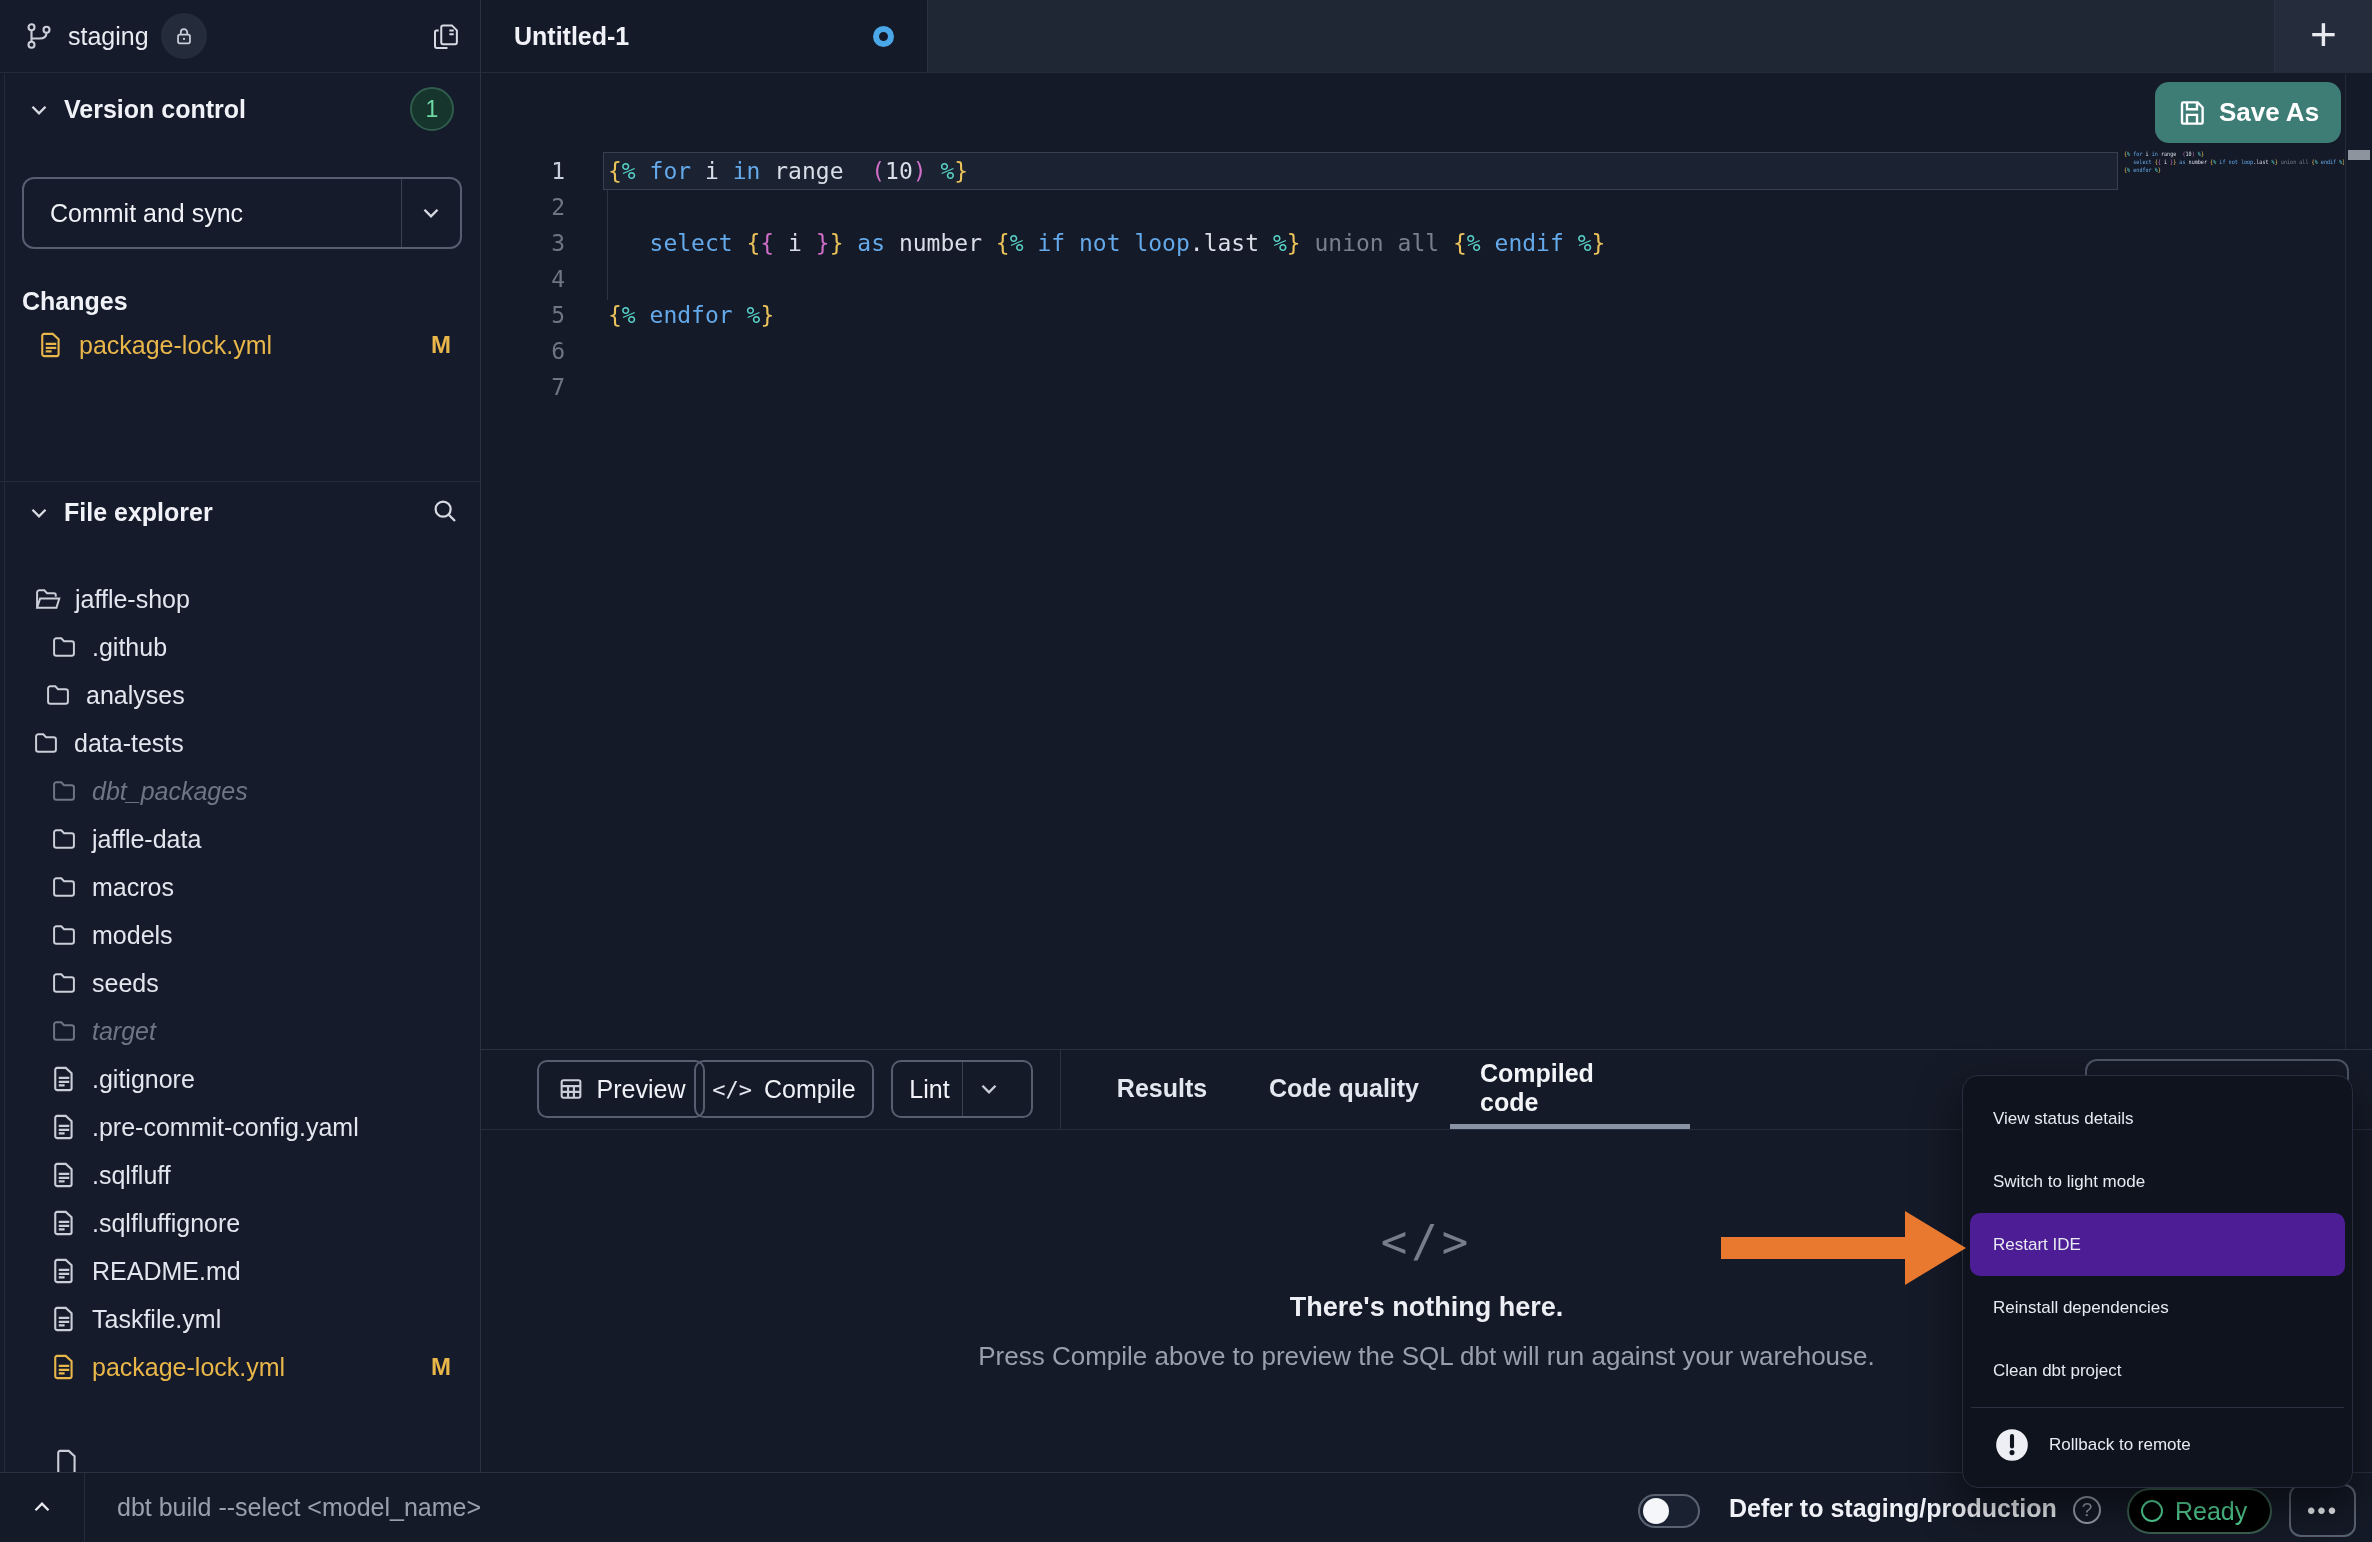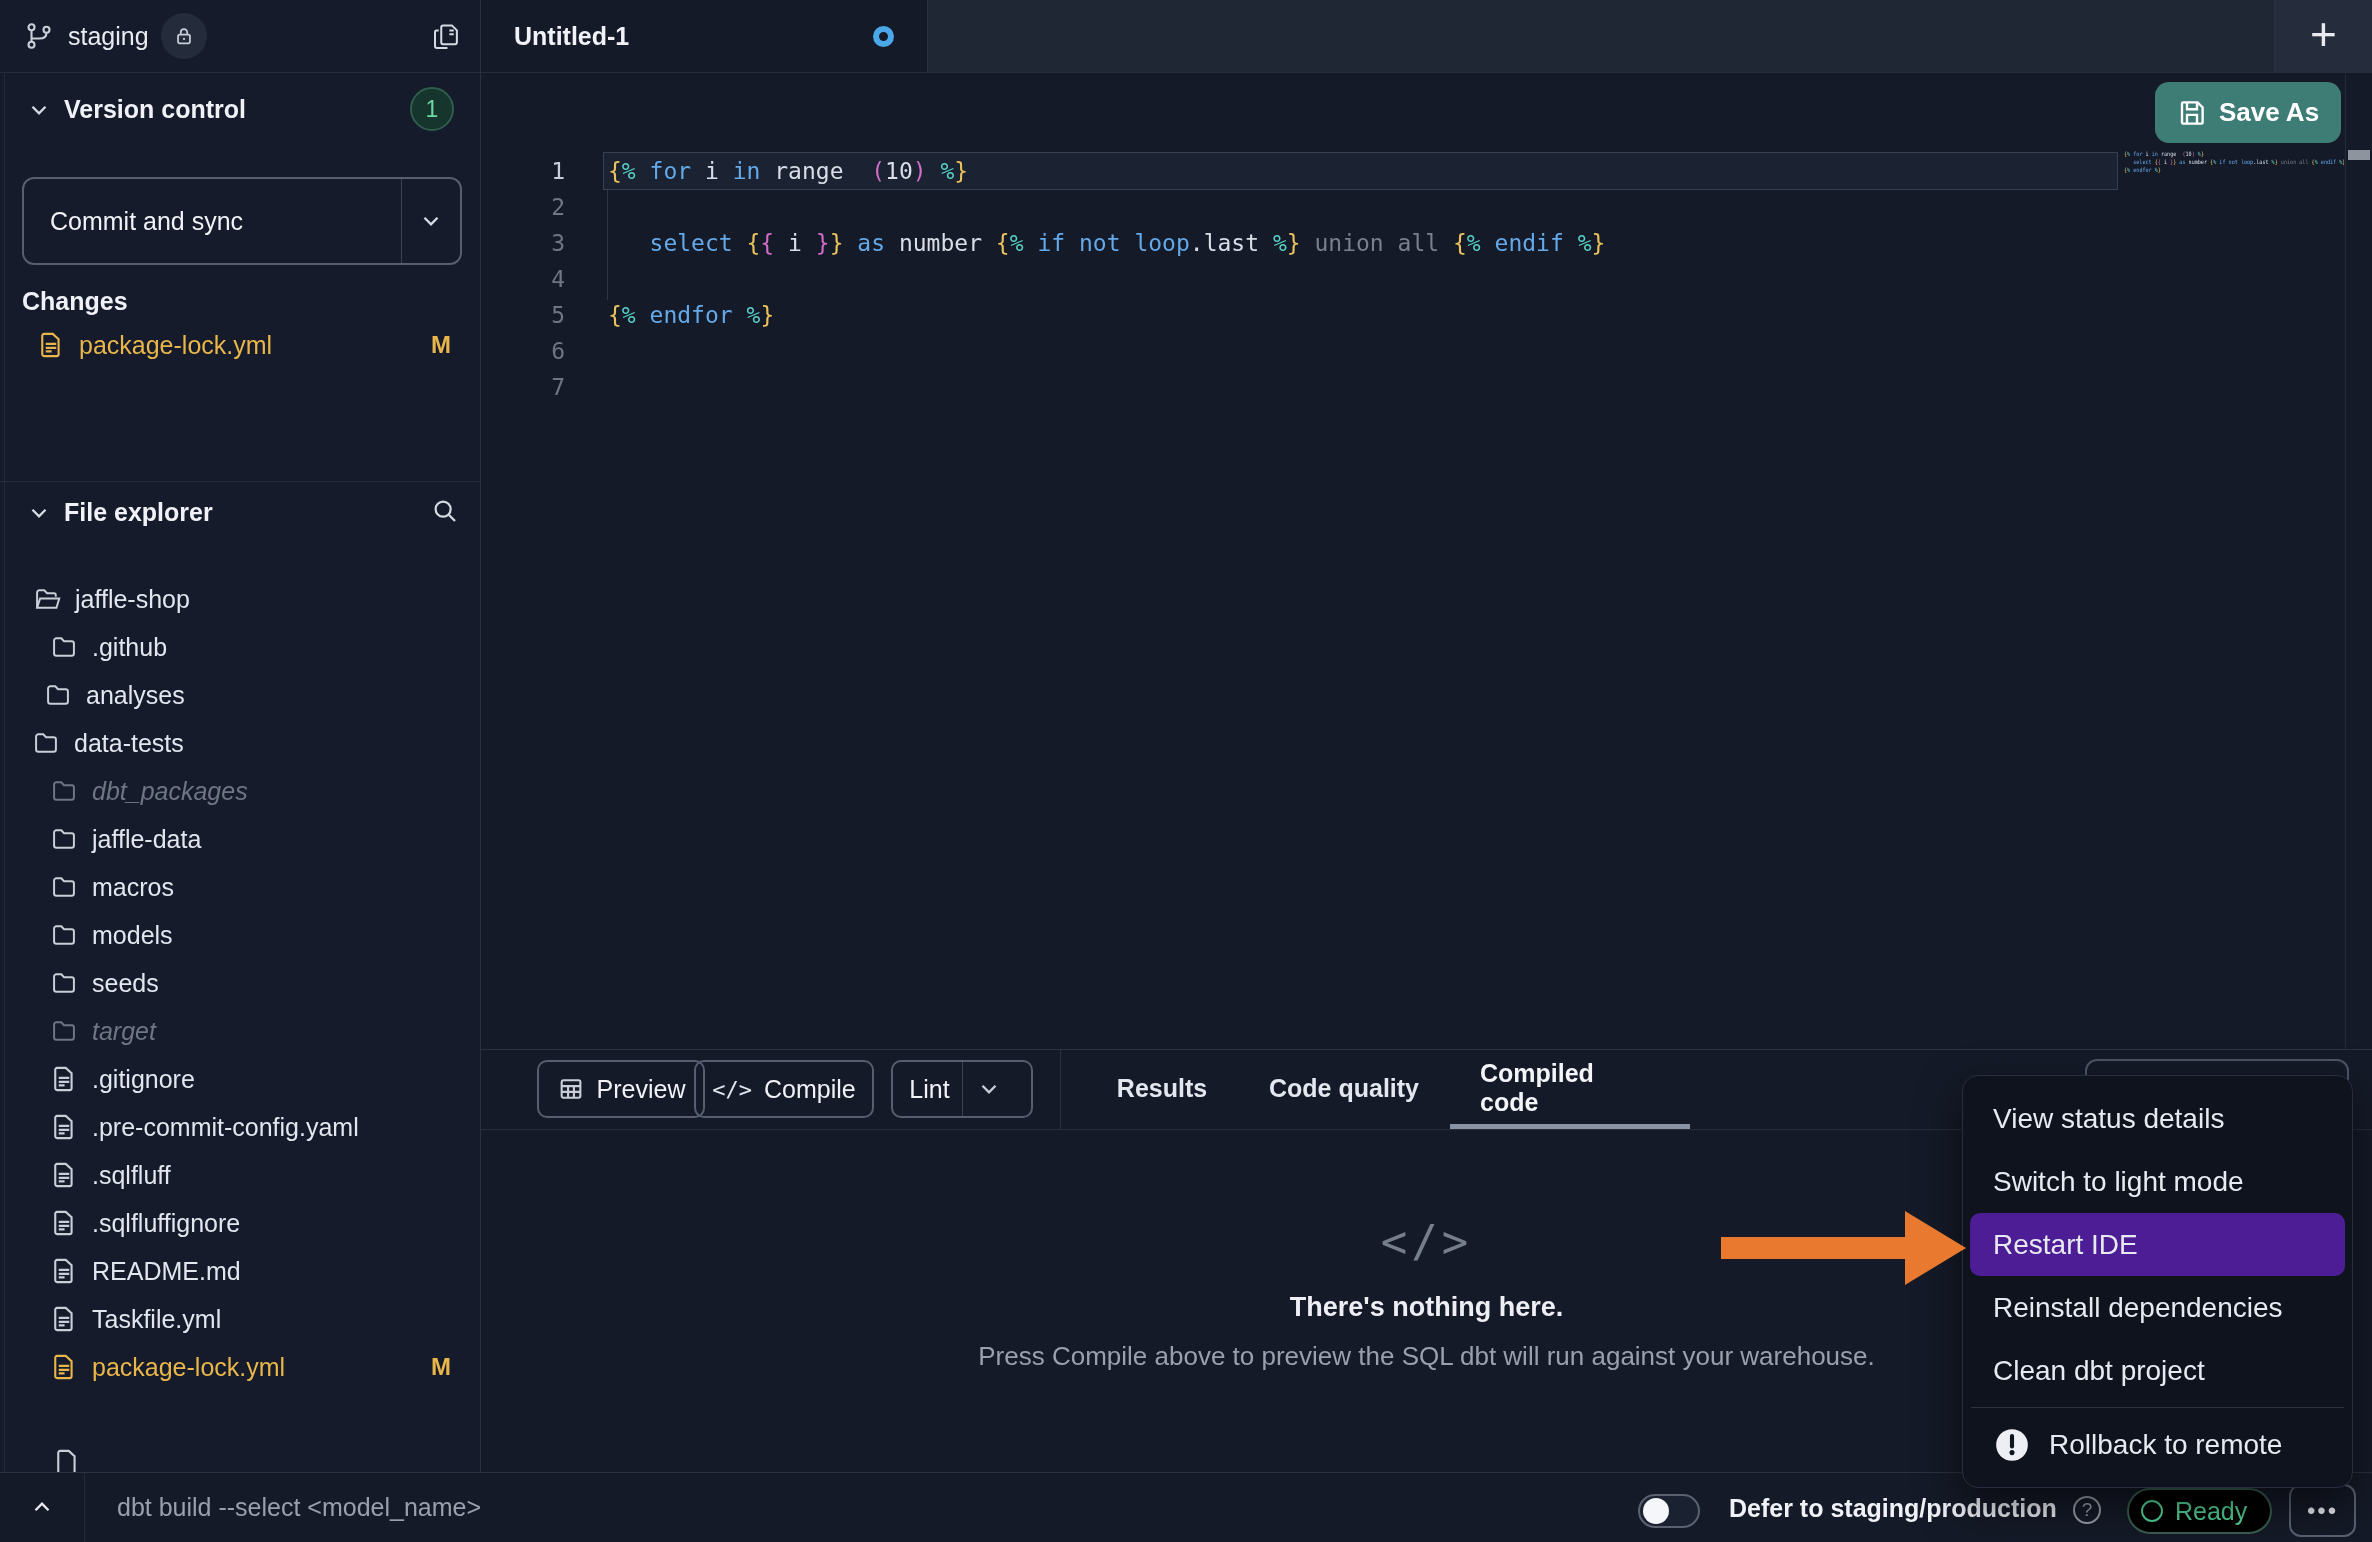--- a/index.html
+++ b/index.html
@@ -18,21 +18,21 @@
   .lock-chip{width:46px;height:46px;border-radius:50%;background:#242B3A;display:flex;
              align-items:center;justify-content:center;margin-left:12px;color:#D5DAE3;}
   .copy-btn{position:absolute;right:15px;top:16px;width:40px;height:40px;display:flex;
             align-items:center;justify-content:center;color:#D5DAE3;}
   .sec-header{position:absolute;left:0;width:100%;display:flex;align-items:center;padding-left:26px;
               box-sizing:border-box;}
   .sec-title{font-size:25px;font-weight:bold;color:#F0F2F7;margin-left:12px;}
   .vc-badge{position:absolute;right:26px;top:-8px;width:44px;height:44px;border-radius:50%;
             background:#16352C;border:2px solid #2F5C4B;color:#6FD9A6;font-size:23px;
             display:flex;align-items:center;justify-content:center;box-sizing:border-box;}
-  .commit-btn{position:absolute;left:22px;top:177px;width:440px;height:88px;border:2px solid #565E6F;
+  .commit-btn{position:absolute;left:22px;top:177px;width:440px;height:72px;border:2px solid #565E6F;
               border-radius:12px;display:flex;align-items:center;box-sizing:border-box;cursor:pointer;}
   .commit-label{font-size:25px;color:#F0F2F7;padding-left:26px;}
   .commit-split{margin-left:auto;width:58px;height:100%;border-left:1px solid #3A4251;display:flex;
                 align-items:center;justify-content:center;color:#D5DAE3;}
   .changes-label{position:absolute;left:22px;top:287px;font-size:25px;font-weight:bold;color:#F0F2F7;}
   .changed-row{position:absolute;left:0;top:324px;width:100%;height:42px;display:flex;align-items:center;
                padding-left:37px;box-sizing:border-box;cursor:pointer;}
   .changed-row .label{font-size:25px;color:#E9B64A;margin-left:14px;}
   .m-badge{margin-left:auto;margin-right:29px;font-size:24px;font-weight:bold;color:#E9B64A;}
   .fe-divider{position:absolute;left:0;top:481px;width:100%;height:1px;background:#242B3A;}
@@ -128,21 +128,21 @@
               box-sizing:border-box;}
   .ready-pill span{font-size:25px;color:#55D598;margin-left:12px;}
   .dots-btn{position:absolute;left:2289px;top:1484px;width:67px;height:53px;border:2px solid #5A6272;
             border-radius:12px;display:flex;align-items:center;justify-content:center;
             box-sizing:border-box;color:#F0F2F7;font-size:24px;letter-spacing:2px;cursor:pointer;}
 
   
   .menu{position:absolute;left:1962px;top:1075px;width:391px;height:413px;background:#0E131E;
         border:1px solid #272E3F;border-radius:16px;box-shadow:0 18px 44px rgba(0,0,0,.55);
         z-index:50;box-sizing:border-box;padding-top:11px;}
-  .menu-item{height:63px;display:flex;align-items:center;padding-left:30px;font-size:28px;
+  .menu-item{height:63px;display:flex;align-items:center;padding-left:30px;font-size:17px;
              color:#E7EAF1;cursor:pointer;box-sizing:border-box;}
   .menu-item.hl{background:#4c1d95;border-radius:10px;margin:0 7px;padding-left:23px;}
   .menu-sep{height:1px;background:#2A3140;margin:5px 8px;}
   .menu-item .icon{margin-right:18px;}
   .arrow-annot{position:absolute;left:1713px;top:1207px;z-index:60;}
 </style>
 </head>
 <body>
 
 <div class="app">

